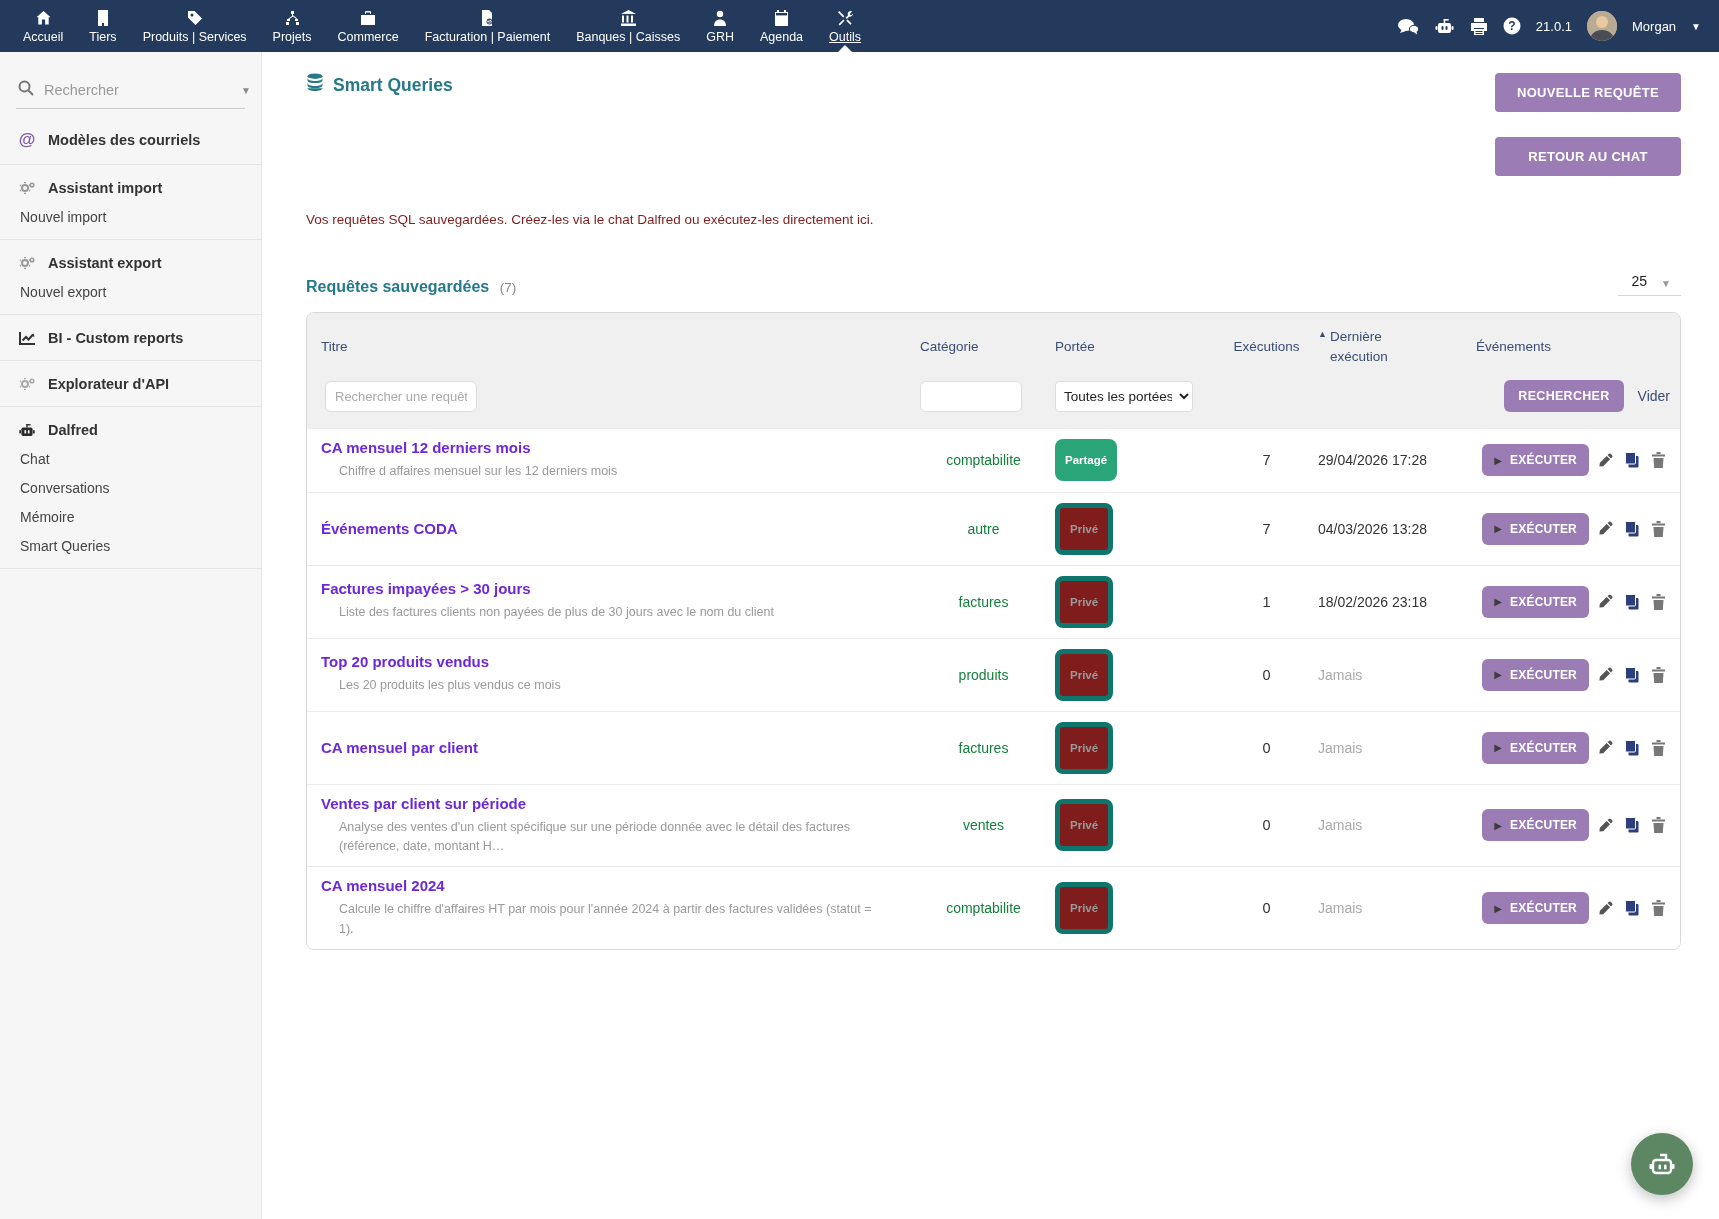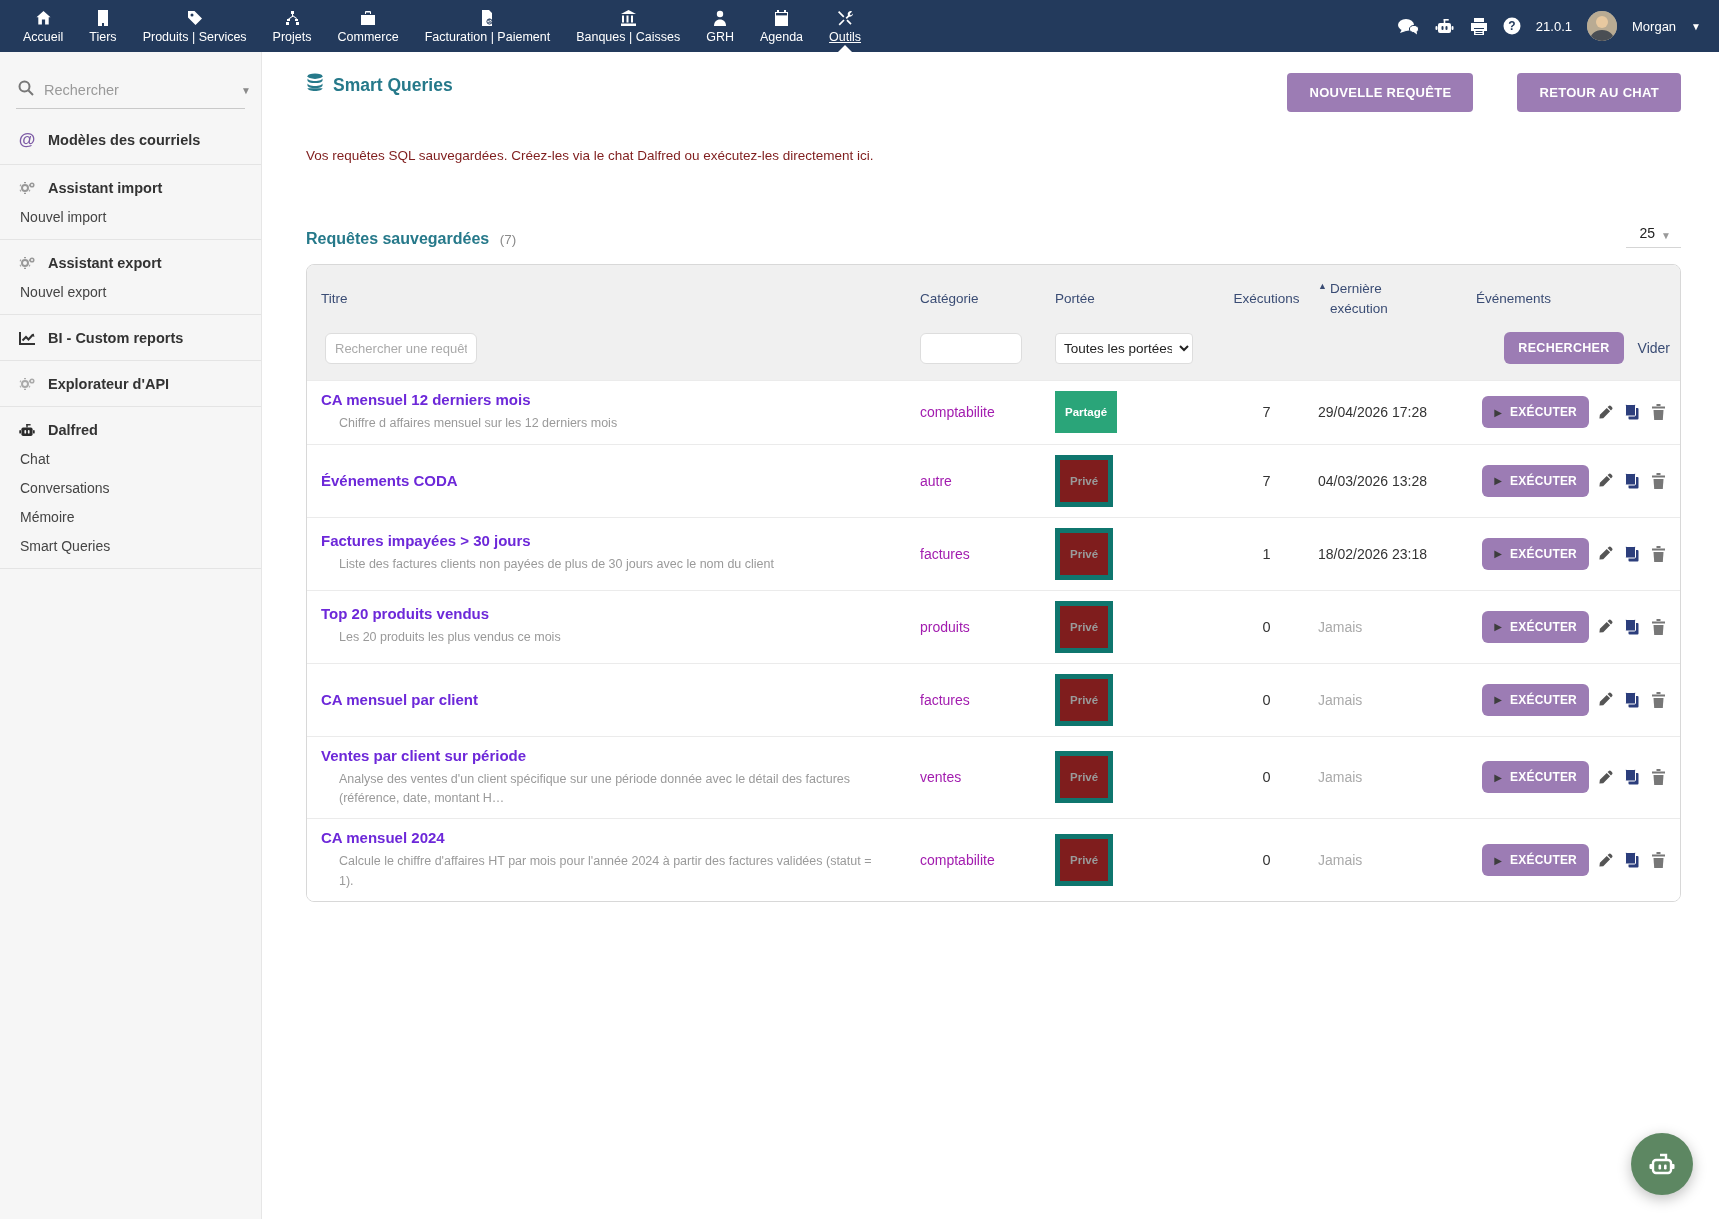--- a/index.html
+++ b/index.html
@@ -39,29 +39,29 @@
   .side-head .sic { width:18px; display:flex; justify-content:center; }
   .at-glyph { color:#7d5ba6; font-weight:bold; font-size:17px; }
   .side-link { display:block; font-size:14px; color:#444; text-decoration:none; margin-top:13px; padding-left:2px; cursor:pointer; }
   .side-sub { margin-top:2px; }
 
   
   .main { position:absolute; top:52px; left:262px; width:1457px; height:1167px; background:#fff;
           padding:21px 38px 0 44px; }
   .page-head { display:flex; align-items:flex-start; justify-content:space-between; }
   .page-title { display:flex; align-items:center; gap:9px; color:#26798a; font-size:17.5px; font-weight:bold; }
-  .head-btns { display:flex; gap:44px; }
+  .head-btns { display:flex; gap:25px;flex-direction:column; }
   .btn-purple { background:#9c7cb4; color:#fff; border:none; border-radius:4px; font-weight:bold;
                 font-size:13px; letter-spacing:.3px; padding:12px 22px; cursor:pointer; font-family:inherit; }
   .desc { margin-top:36px; font-size:13.5px; color:#7f1d1d; }
   .list-head { margin-top:42px; display:flex; align-items:flex-end; justify-content:space-between; }
   .list-title { color:#26798a; font-size:16px; font-weight:bold; }
   .list-count { color:#8a8a8a; font-size:13.5px; font-weight:normal; margin-left:6px; }
-  .page-size { display:flex; align-items:flex-end; gap:6px; border-bottom:1px solid #d5d5d5;
-               padding:4px 10px 6px 14px; font-size:14px; color:#222; cursor:pointer;margin-top:16px; }
+  .page-size { display:flex; align-items:flex-end; gap:14px; border-bottom:1px solid #d5d5d5;
+               padding:4px 10px 6px 14px; font-size:14px; color:#222; cursor:pointer; }
   .page-size .caret { color:#999; font-size:10px; }
 
   
   .table-card { margin-top:16px; border:1px solid #d8d8d8; border-radius:8px; overflow:hidden; background:#fff; }
   .grid-row { display:grid; grid-template-columns:minmax(0,1fr) 135px 168px 95px 158px 208px; align-items:center; }
   .thead { background:#f0f0f0; color:#3a4c74; font-size:13.5px; padding:14px 0 4px 0; }
   .thead > div { padding:0 4px; }
   .th-first { padding-left:14px !important; }
   .th-exec { text-align:center; }
   .th-last span.wrapbox { display:inline-block; max-width:92px; line-height:1.45; vertical-align:top; }
@@ -78,22 +78,22 @@
   .f-actions { display:flex; align-items:center; justify-content:flex-end; gap:14px; padding-right:10px !important; }
   .btn-search { background:#9c7cb4; color:#fff; border:none; border-radius:6px; font-weight:bold;
                 font-size:12.5px; letter-spacing:.3px; padding:9px 14px; cursor:pointer; font-family:inherit; }
   .link-clear { color:#3a4c74; font-size:14px; text-decoration:none; cursor:pointer; }
 
   .trow { border-top:1px solid #ebebeb; background:#fff; padding:10px 0; }
   .trow > div { padding:0 4px; }
   .cell-title { padding-left:14px !important; padding-right:30px !important; }
   .q-title { color:#6d28d9; font-size:15px; font-weight:bold; text-decoration:none; display:inline-block; cursor:pointer; }
   .q-desc { margin-top:5px; font-size:12.5px; color:#9a9a9a; line-height:1.55;margin-left:18px; }
-  .cell-cat { font-size:14px; color:#a21caf; }
-  .badge { display:inline-block; font-size:11.5px; font-weight:bold; border-radius:0; padding:15px 10px; }
+  .cell-cat { font-size:14px; color:#15803d;text-align:center; }
+  .badge { display:inline-block; font-size:11.5px; font-weight:bold; border-radius:8px; padding:15px 10px; }
   .badge-shared { background:#2aa579; color:#fff; }
   .badge-private { background:#7f1d1d; color:#9a9a9a; border:5px solid #0f766e; }
   .cell-exec { text-align:center; font-size:14.5px; color:#333; }
   .cell-last { font-size:14px; color:#333; }
   .cell-last.never { color:#aaa; }
   .cell-actions { display:flex; align-items:center; justify-content:flex-end; gap:7px; padding-right:12px !important; }
   .btn-execute { background:#9c7cb4; color:#fff; border:none; border-radius:6px; font-weight:bold;
                  font-size:12px; letter-spacing:.2px; padding:9px 12px; cursor:pointer; font-family:inherit;
                  display:flex; align-items:center; gap:8px; }
   .btn-execute .play { font-size:10px; color:#3d3d3d; }

